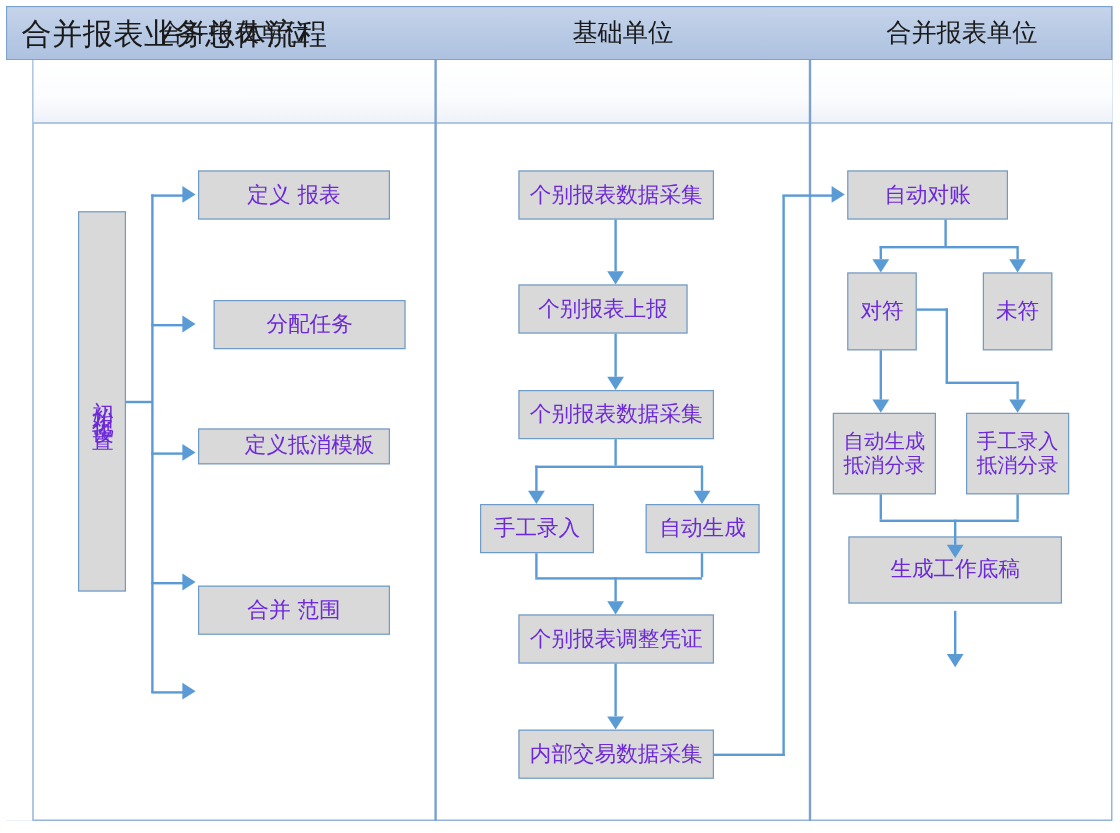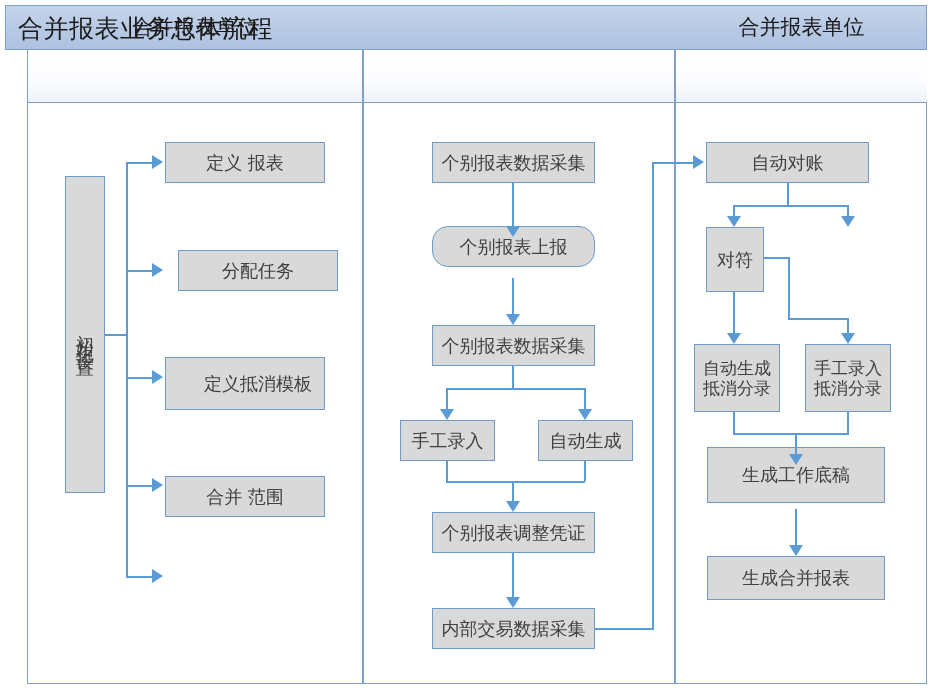--- a/index.html
+++ b/index.html
@@ -26,21 +26,21 @@
            background:linear-gradient(180deg,#ffffff 0%,#fbfcfe 60%,#eef2f9 100%);}
   .hdrcell{position:absolute;top:0;height:53px;display:flex;align-items:center;
            justify-content:center;font-size:21px;color:#1a1a1a;white-space:nowrap;}
 
   
   .vsep{position:absolute;width:0;border-left:2px solid #7ba2ce;}
 
   
   .node{position:absolute;box-sizing:border-box;background:#d9d9d9;
         border:1px solid #6f9bc8;display:flex;align-items:center;justify-content:center;
-        text-align:center;color:#404040;font-size:18px;line-height:1.18;padding:2px;}
+        text-align:center;color:#6d28d9;font-size:18px;line-height:1.18;padding:2px;}
   .node.small{font-size:17px;}
   .node.vert{writing-mode:vertical-rl;text-orientation:upright;letter-spacing:6px;}
 
   
   .ln{position:absolute;background:#5b9bd5;}
   .lnh{height:2px;}
   .lnv{width:2px;}
   .arw{position:absolute;width:0;height:0;}
   .arw.down{border-left:7px solid transparent;border-right:7px solid transparent;border-top:11px solid #5b9bd5;}
   .arw.right{border-top:7px solid transparent;border-bottom:7px solid transparent;border-left:11px solid #5b9bd5;}
@@ -53,52 +53,53 @@
   <div class="frame"></div>
 
   <div class="titlebar">
     <div class="t">合并报表业务总体流程</div>
   </div>
 
   <div class="gutter"></div>
 
   <div class="hdrband"></div>
   <div class="hdrcell" style="left:28px;width:334px;">合并报表单位</div>
+  <div class="hdrcell" style="left:364px;width:310px;">基础单位</div>
   <div class="hdrcell" style="left:676px;width:251px;">合并报表单位</div>
 
   <div class="vsep" style="left:362px;top:50px;height:634px;"></div>
   <div class="vsep" style="left:674px;top:50px;height:634px;"></div>
 
   <div class="node vert" style="left:65px;top:176px;width:40px;height:317px;">初始化设置</div>
 
   <div class="node" style="left:165px;top:142px;width:160px;height:41px;">定义 报表</div>
   <div class="node" style="left:178px;top:250px;width:160px;height:41px;">分配任务</div>
-  <div class="node" style="left:165px;top:357px;width:160px;height:53px;padding-left:28px;">定义抵消模板</div>
-  <div class="node" style="left:165px;top:476px;width:160px;height:41px;">合并 范围</div>
+  <div class="node" style="left:165px;top:357px;width:160px;height:30px;padding-left:28px;">定义抵消模板</div>
+  <div class="node" style="left:165px;top:488px;width:160px;height:41px;">合并 范围</div>
 
   <div class="ln lnh" style="left:105px;top:334px;width:22px;"></div>
   <div class="ln lnv" style="left:126px;top:162px;height:415px;"></div>
 
   <div class="ln lnh" style="left:126px;top:162px;width:28px;"></div>
   <div class="arw right" style="left:152px;top:155px;"></div>
 
   <div class="ln lnh" style="left:126px;top:270px;width:28px;"></div>
   <div class="arw right" style="left:152px;top:263px;"></div>
 
   <div class="ln lnh" style="left:126px;top:377px;width:28px;"></div>
   <div class="arw right" style="left:152px;top:370px;"></div>
 
   <div class="ln lnh" style="left:126px;top:485px;width:28px;"></div>
   <div class="arw right" style="left:152px;top:478px;"></div>
 
   <div class="ln lnh" style="left:126px;top:576px;width:28px;"></div>
   <div class="arw right" style="left:152px;top:569px;"></div>
 
   <div class="node" style="left:432px;top:142px;width:163px;height:41px;">个别报表数据采集</div>
-  <div class="node" style="left:432px;top:226px;width:163px;height:41px;border-radius:16px;">个别报表上报</div>
+  <div class="node" style="left:432px;top:237px;width:141px;height:41px;">个别报表上报</div>
   <div class="node" style="left:432px;top:325px;width:163px;height:41px;">个别报表数据采集</div>
   <div class="node" style="left:400px;top:420px;width:95px;height:41px;">手工录入</div>
   <div class="node" style="left:538px;top:420px;width:95px;height:41px;">自动生成</div>
   <div class="node" style="left:432px;top:512px;width:163px;height:41px;">个别报表调整凭证</div>
   <div class="node" style="left:432px;top:608px;width:163px;height:41px;">内部交易数据采集</div>
 
   <div class="ln lnv" style="left:512px;top:183px;height:43px;"></div>
   <div class="arw down" style="left:506px;top:226px;"></div>
 
   <div class="ln lnv" style="left:512px;top:278px;height:36px;"></div>
@@ -118,30 +119,30 @@
   <div class="arw down" style="left:506px;top:501px;"></div>
 
   <div class="ln lnv" style="left:512px;top:553px;height:44px;"></div>
   <div class="arw down" style="left:506px;top:597px;"></div>
 
   <div class="ln lnh" style="left:595px;top:628px;width:59px;"></div>
   <div class="ln lnv" style="left:652px;top:163px;height:467px;"></div>
   <div class="ln lnh" style="left:652px;top:162px;width:43px;"></div>
   <div class="arw right" style="left:693px;top:155px;"></div>
 
-  <div class="node" style="left:706px;top:142px;width:163px;height:41px;">自动对账</div>
+  <div class="node" style="left:706px;top:142px;width:134px;height:41px;">自动对账</div>
   <div class="node" style="left:706px;top:227px;width:58px;height:65px;">对符</div>
+  <div class="node" style="left:819px;top:227px;width:58px;height:65px;">未符</div>
   <div class="node small" style="left:694px;top:344px;width:86px;height:68px;">
     <span>自动生成<br>抵消分录</span>
   </div>
   <div class="node small" style="left:805px;top:344px;width:86px;height:68px;">
     <span>手工录入<br>抵消分录</span>
   </div>
   <div class="node" style="left:707px;top:447px;width:178px;height:56px;">生成工作底稿</div>
-  <div class="node" style="left:707px;top:556px;width:178px;height:44px;">生成合并报表</div>
 
   <div class="ln lnv" style="left:787px;top:183px;height:22px;"></div>
   <div class="ln lnh" style="left:733px;top:205px;width:115px;"></div>
   <div class="ln lnv" style="left:733px;top:205px;height:11px;"></div>
   <div class="arw down" style="left:727px;top:216px;"></div>
   <div class="ln lnv" style="left:847px;top:205px;height:11px;"></div>
   <div class="arw down" style="left:841px;top:216px;"></div>
 
   <div class="ln lnv" style="left:733px;top:292px;height:41px;"></div>
   <div class="arw down" style="left:727px;top:333px;"></div>

